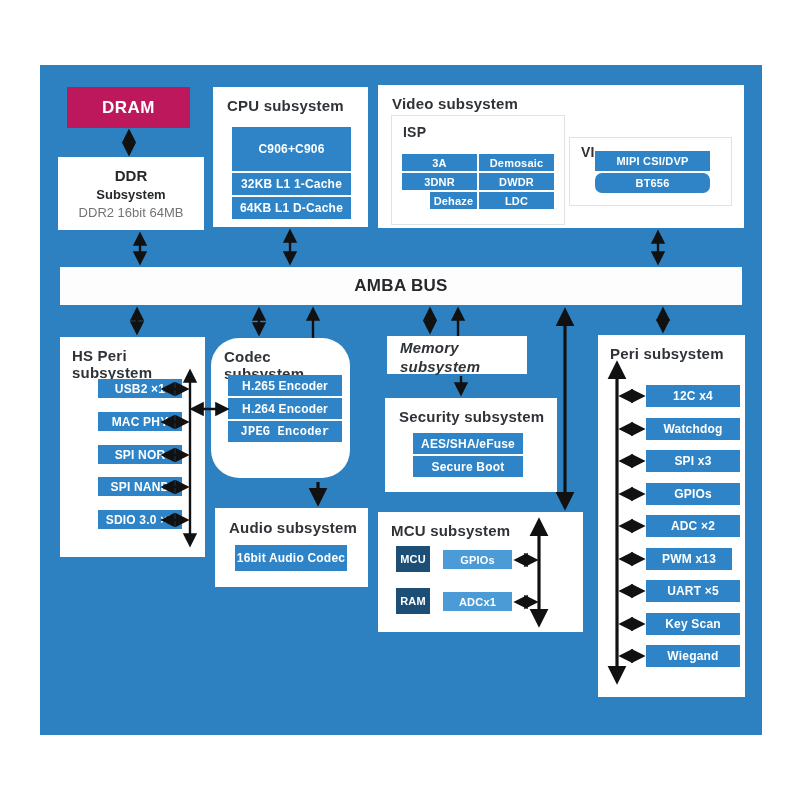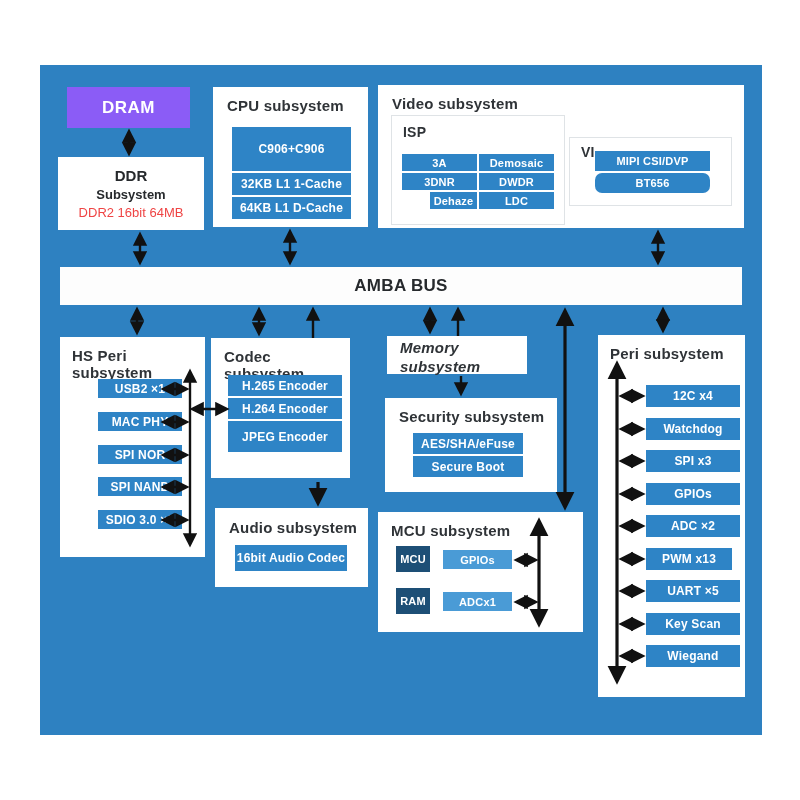--- a/index.html
+++ b/index.html
@@ -5,30 +5,30 @@
   html,body{margin:0;padding:0;background:#ffffff;}
   body{font-family:"Liberation Sans","DejaVu Sans",sans-serif;}
   #canvas{position:relative;width:800px;height:800px;background:#ffffff;overflow:hidden;}
   #panel{position:absolute;left:40px;top:65px;width:722px;height:670px;background:#2e81c1;}
   .box{position:absolute;background:#ffffff;}
   .box .title{font-size:15px;font-weight:700;color:#2f3337;letter-spacing:.2px;}
   .cell{display:flex;align-items:center;justify-content:center;background:#2e84c6;color:#ffffff;
         font-size:12px;font-weight:700;letter-spacing:.2px;}
   .darkcell{background:#1d4f76;}
   .litecell{background:#4a9bd6;}
-  #dram{position:absolute;background:#8b5cf6;color:#fff;display:flex;align-items:center;justify-content:center;
+  #dram{position:absolute;background:#be185d;color:#fff;display:flex;align-items:center;justify-content:center;
         font-size:17px;font-weight:700;letter-spacing:.5px;}
   #amba{position:absolute;background:#fdfdfd;display:flex;align-items:center;justify-content:center;
         font-size:17px;font-weight:700;color:#26292c;letter-spacing:.3px;}
   .subbox{position:absolute;background:#ffffff;border:1px solid #dfe3e6;}
   svg.arrows{position:absolute;left:0;top:0;width:722px;height:670px;pointer-events:none;z-index:5;}
   .chiplabel{position:absolute;left:22px;top:604px;color:#ffffff;font-size:22px;font-weight:700;letter-spacing:.5px;}
   .ddrline1{font-size:15px;font-weight:700;color:#26292c;}
   .ddrline2{font-size:13px;font-weight:700;color:#26292c;}
-  .ddrline3{font-size:13px;font-weight:400;color:#ef4444;}
+  .ddrline3{font-size:13px;font-weight:400;color:#737373;}
   .stack{position:absolute;display:flex;flex-direction:column;gap:2px;}
   .grid2{position:absolute;display:grid;grid-template-columns:1fr 1fr;gap:2px;}
   .small .cell{font-size:11px;}
 </style>
 </head>
 <body>
 
 <div id="canvas">
  <div id="panel">
 
@@ -81,26 +81,26 @@
 
   <div class="box" style="left:20px;top:272px;width:145px;height:220px;">
     <div class="title" style="position:absolute;left:12px;top:10px;">HS Peri subsystem</div>
     <div class="cell" style="position:absolute;left:38px;top:42px;width:84px;height:19px;">USB2 ×1</div>
     <div class="cell" style="position:absolute;left:38px;top:75px;width:84px;height:19px;">MAC PHY</div>
     <div class="cell" style="position:absolute;left:38px;top:108px;width:84px;height:19px;">SPI NOR</div>
     <div class="cell" style="position:absolute;left:38px;top:140px;width:84px;height:19px;">SPI NAND</div>
     <div class="cell" style="position:absolute;left:38px;top:173px;width:84px;height:19px;">SDIO 3.0 ×2</div>
   </div>
 
-  <div class="box" style="left:171px;top:273px;width:139px;height:140px;">
+  <div class="box" style="left:171px;top:273px;width:139px;height:140px;border-radius:28px;">
     <div class="title" style="position:absolute;left:13px;top:10px;">Codec subsystem</div>
     <div class="stack" style="left:17px;top:37px;width:114px;">
       <div class="cell" style="height:21px;">H.265 Encoder</div>
       <div class="cell" style="height:21px;">H.264 Encoder</div>
-      <div class="cell" style="height:31px;">JPEG Encoder</div>
+      <div class="cell" style="height:21px;font-family:Liberation Mono, monospace;">JPEG Encoder</div>
     </div>
   </div>
 
   <div class="box" style="left:347px;top:271px;width:140px;height:38px;font-style:italic;">
     <div class="title" style="position:absolute;left:13px;top:3px;width:90px;line-height:1.25;">Memory subsystem</div>
   </div>
 
   <div class="box" style="left:345px;top:333px;width:172px;height:94px;">
     <div class="title" style="position:absolute;left:14px;top:10px;">Security subsystem</div>
     <div class="stack" style="left:28px;top:35px;width:110px;">

